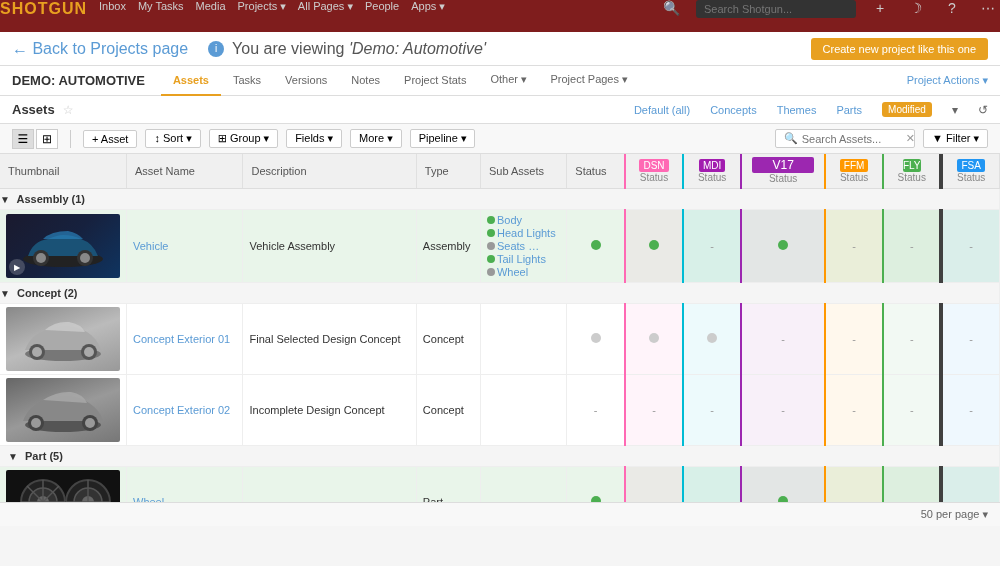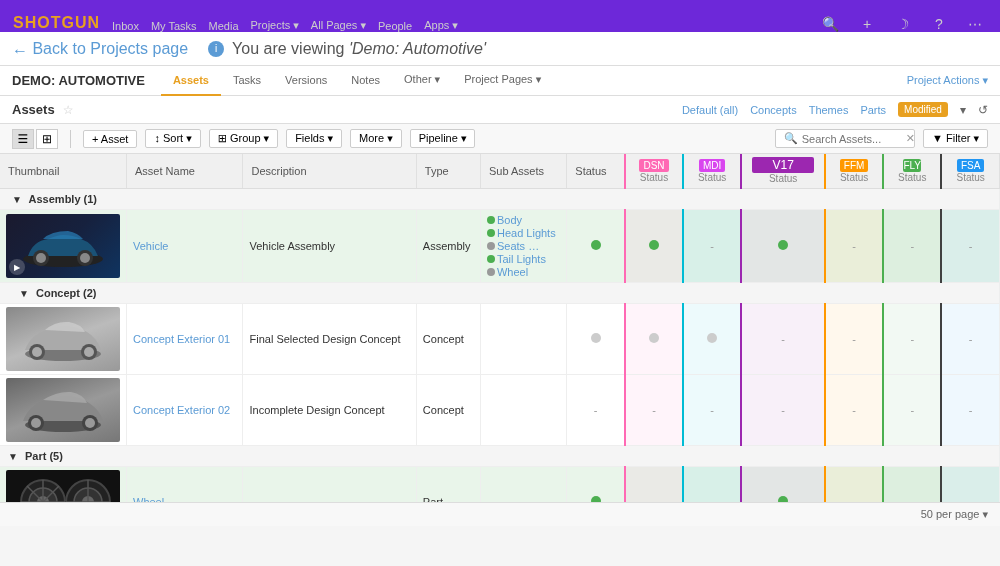--- a/index.html
+++ b/index.html
@@ -1,19 +1,19 @@
 <!DOCTYPE html>
 <html><head>
   <meta charset="utf-8">
   <style>
     * { box-sizing: border-box; margin: 0; padding: 0; }
     body { font-family: Arial, sans-serif; font-size: 12px; background: #f5f5f5; color: #333; width: 1000px; height: 566px; overflow: hidden; }
 
     
-    .top-nav { background: #6d28d9; height: 32px; display: flex; align-items: flex-end; padding: 0 13px; gap: 12px; }
+    .top-nav { background: #7f1d1d; height: 32px; display: flex; align-items: flex-start; padding: 0 0; gap: 12px; }
     .logo { color: #e8a020; font-weight: bold; font-size: 16px; letter-spacing: 1px; }
     .nav-item { color: #ccc; font-size: 11px; cursor: pointer; display: flex; align-items: center; gap: 2px; }
     .nav-spacer { flex: 1; }
     .nav-search { background: #333; border: none; color: #ccc; padding: 3px 8px; border-radius: 3px; font-size: 11px; width: 160px; }
     .nav-icon { color: #ccc; font-size: 14px; cursor: pointer; width: 24px; text-align: center; }
 
     
     .breadcrumb-bar { background: #fff; border-bottom: 1px solid #ddd; height: 34px; display: flex; align-items: center; padding: 0 12px; gap: 8px; }
     .back-link { color: #5b9bd5; font-size: 16px; cursor: pointer; display: flex; align-items: center; gap: 4px; }
     .info-badge { background: #5b9bd5; color: white; border-radius: 50%; width: 16px; height: 16px; display: flex; align-items: center; justify-content: center; font-size: 10px; margin-left: 12px; }
@@ -25,21 +25,21 @@
     .project-tabs { background: #fff; border-bottom: 1px solid #ddd; height: 30px; display: flex; align-items: center; padding: 0 12px; gap: 0; }
     .project-title { font-weight: bold; font-size: 13px; color: #333; margin-right: 16px; }
     .tab { padding: 0 12px; height: 30px; display: flex; align-items: center; font-size: 11px; color: #666; cursor: pointer; border-bottom: 2px solid transparent; }
     .tab.active { color: #e8a020; border-bottom: 2px solid #e8a020; font-weight: bold; }
     .project-actions { margin-left: auto; color: #5b9bd5; font-size: 11px; cursor: pointer; }
 
     
     .assets-bar { background: #fff; padding: 6px 12px; border-bottom: 1px solid #ddd; display: flex; align-items: center; gap: 8px; }
     .assets-title { font-weight: bold; font-size: 13px; }
     .star-icon { color: #ccc; font-size: 12px; cursor: pointer; }
-    .view-btns-right { margin-left: auto; display: flex; align-items: center; gap: 12px; padding-left: 41px; }
+    .view-btns-right { margin-left: auto; display: flex; align-items: center; gap: 20px; padding-left: 41px; }
     .tab-text { color: #5b9bd5; font-size: 11px; cursor: pointer; }
     .modified-badge { background: #e8a020; color: white; border-radius: 3px; padding: 2px 6px; font-size: 10px; }
     .icon-btn { color: #666; font-size: 12px; cursor: pointer; }
 
     
     .toolbar { background: #f8f8f8; border-bottom: 1px solid #ddd; height: 30px; display: flex; align-items: center; padding: 0 12px; gap: 8px; }
     .view-toggle { display: flex; gap: 2px; }
     .view-btn { width: 22px; height: 20px; border: 1px solid #ccc; background: white; cursor: pointer; display: flex; align-items: center; justify-content: center; font-size: 12px; }
     .view-btn.active { background: #ddd; }
     .separator { width: 1px; height: 18px; background: #ccc; margin: 0 4px; }
@@ -69,21 +69,21 @@
     .status-dot { width: 10px; height: 10px; border-radius: 50%; display: inline-block; margin: auto; }
     .status-dot.green { background: #4caf50; }
     .status-dot.gray { background: #ccc; }
     .status-cell { text-align: center; vertical-align: middle; }
     .dash { color: #999; text-align: center; }
     .col-dsn { border-left: 2px solid #ff69b4; }
     .col-mdi { border-left: 2px solid #00bcd4; }
     .col-v17 { border-left: 2px solid #9c27b0; }
     .col-ffm { border-left: 2px solid #ff9800; }
     .col-fly { border-left: 2px solid #4caf50; }
-    .col-fsa { border-left: 2px solid #404040; }
+    .col-fsa { border-left: 4px solid #404040; }
     .pipeline-col { text-align: center; padding: 2px 4px; }
 
     
     .bottom-bar { background: #f8f8f8; border-top: 1px solid #ddd; height: 24px; display: flex; align-items: center; padding: 0 12px; font-size: 11px; color: #666; }
     .bottom-center { flex: 1; text-align: center; }
     .bottom-right { margin-left: auto; }
 
     
     .dsn-strip { background: rgba(255, 105, 180, 0.07); }
     .mdi-strip { background: rgba(0, 188, 212, 0.07); }
@@ -102,38 +102,41 @@
   <span class="logo">SHOTGUN</span>
   <span class="nav-item">Inbox</span>
   <span class="nav-item">My Tasks</span>
   <span class="nav-item">Media</span>
   <span class="nav-item">Projects ▾</span>
   <span class="nav-item">All Pages ▾</span>
   <span class="nav-item">People</span>
   <span class="nav-item">Apps ▾</span>
   <div class="nav-spacer"></div>
   <span class="nav-icon">🔍</span>
+  <input class="nav-search" placeholder="Search Shotgun..." type="text" style="">
   <span class="nav-icon">+</span>
   <span class="nav-icon">☽</span>
   <span class="nav-icon">?</span>
   <span class="nav-icon">⋯</span>
 </div>
 
 <div class="breadcrumb-bar">
   <span class="back-link">← Back to Projects page</span>
   <span class="info-badge">i</span>
   <span class="viewing-text">You are viewing <span>'Demo: Automotive'</span></span>
+  <button class="create-btn">Create new project like this one</button>
 </div>
 
 <div class="project-tabs">
   <span class="project-title">DEMO: AUTOMOTIVE</span>
   <div class="tab active">Assets</div>
   <div class="tab">Tasks</div>
   <div class="tab">Versions</div>
   <div class="tab">Notes</div>
+  <div class="tab">Project Stats</div>
   <div class="tab">Other ▾</div>
   <div class="tab">Project Pages ▾</div>
   <span class="project-actions">Project Actions ▾</span>
 </div>
 
 <div class="assets-bar">
   <span class="assets-title">Assets</span>
   <span class="star-icon">☆</span>
   <div class="view-btns-right">
     <span class="tab-text">Default (all)</span>
@@ -174,21 +177,21 @@
         <th>Asset Name</th>
         <th>Description</th>
         <th>Type</th>
         <th>Sub Assets</th>
         <th class="status-col-header">Status</th>
         <th class="col-dsn" style="text-align:center; min-width:55px;">
           <span style="background:#ff69b4; color:white; padding:1px 4px; border-radius:2px; font-size:10px;">DSN</span><br>
           <span style="font-size:10px; color:#888;">Status</span>
         </th>
         <th class="col-mdi" style="text-align:center; min-width:55px;">
-          <span style="background:#d946ef; color:white; padding:1px 4px; border-radius:2px; font-size:10px;">MDI</span><br>
+          <span style="background:#a21caf; color:white; padding:1px 4px; border-radius:2px; font-size:10px;">MDI</span><br>
           <span style="font-size:10px; color:#888;">Status</span>
         </th>
         <th class="col-v17" style="text-align:center; min-width:55px;">
           <span style="background:#9c27b0; color:white; padding:1px 20px; border-radius:2px; font-size:12px;">V17</span><br>
           <span style="font-size:10px; color:#888;">Status</span>
         </th>
         <th class="col-ffm" style="text-align:center; min-width:55px;">
           <span style="background:#ff9800; color:white; padding:1px 4px; border-radius:2px; font-size:10px;">FFM</span><br>
           <span style="font-size:10px; color:#888;">Status</span>
         </th>
@@ -198,21 +201,21 @@
         </th>
         <th class="col-fsa" style="text-align:center; min-width:55px;">
           <span style="background:#2196f3; color:white; padding:1px 4px; border-radius:2px; font-size:10px;">FSA</span><br>
           <span style="font-size:10px; color:#888;">Status</span>
         </th>
       </tr>
     </thead>
     <tbody>
 
       <tr class="group-row">
-        <td colspan="12" style="padding: 4px 12px;">
+        <td colspan="12" style="padding: 4px 0;">
           <span class="group-arrow">▼</span>
           <span>Assembly (1)</span>
         </td>
       </tr>
 
       <tr class="status-green-bg">
         <td class="thumbnail-cell">
           <div class="thumb thumb-car">
             <svg width="100" height="50" viewBox="0 0 100 50">
               <ellipse cx="50" cy="38" rx="40" ry="8" fill="#222"></ellipse>
@@ -247,21 +250,21 @@
         <td class="pipeline-col col-mdi mdi-strip dash">-</td>
         <td class="pipeline-col col-v17 v17-strip">
           <span class="status-dot green"></span>
         </td>
         <td class="pipeline-col col-ffm ffm-strip dash">-</td>
         <td class="pipeline-col col-fly fly-strip dash">-</td>
         <td class="pipeline-col col-fsa fsa-strip dash">-</td>
       </tr>
 
       <tr class="group-row">
-        <td colspan="12" style="padding: 4px 19px;">
+        <td colspan="12" style="padding: 4px 0;">
           <span class="group-arrow">▼</span>
           <span>Concept (2)</span>
         </td>
       </tr>
 
       <tr>
         <td class="thumbnail-cell">
           <div class="thumb" style="background: linear-gradient(160deg, #888 0%, #bbb 50%, #999 100%);">
             <svg width="100" height="55" viewBox="0 0 100 55">
               <ellipse cx="50" cy="42" rx="38" ry="7" fill="#777"></ellipse>

